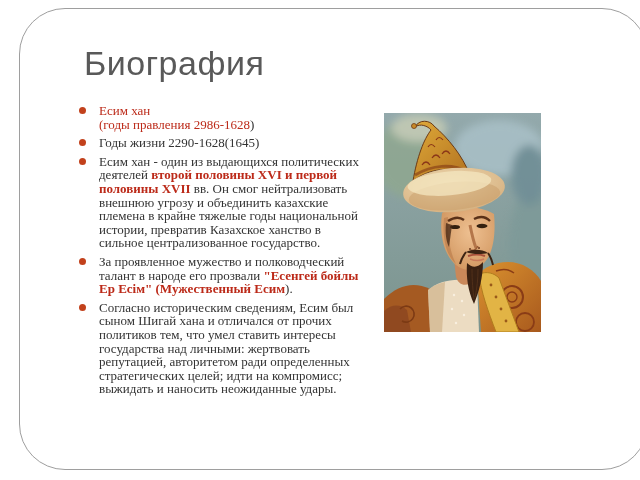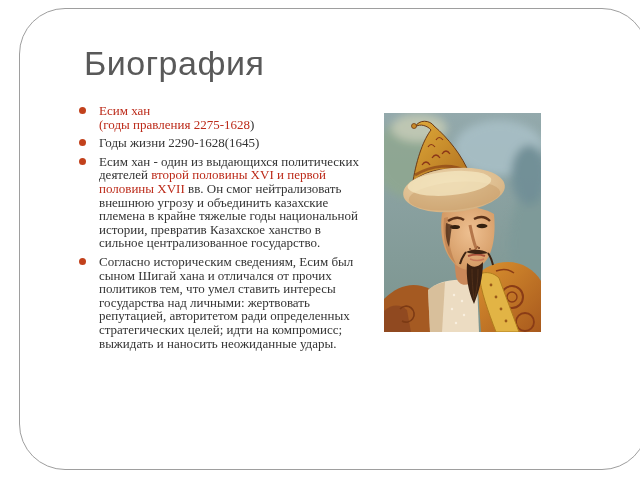--- a/index.html
+++ b/index.html
@@ -19,37 +19,38 @@
   .bullets{
     position:absolute;left:65px;top:104px;width:287px;margin:0;padding:0;list-style:none;
     font-size:13px;line-height:13.6px;color:var(--body_black,#333);
   }
   .bullets li{position:relative;padding-left:21px;margin:0 0 5px 0;}
   .dot{
     position:absolute;left:1px;top:3px;width:7px;height:7px;border-radius:50%;
     background:var(--bullet_orange,#c2411c);
   }
   .s-k{color:var(--body_black,#333);}
-  .s-r{color:var(--accent_red,#bc2a19);}
+  .s-r{color:var(--accent_red,#bc2a19);font-weight:bold;}
   .s-rb{color:var(--accent_red,#bc2a19);font-weight:normal;}
   .portrait{position:absolute;left:371px;top:113px;width:157px;height:219px;margin:0;}
   .portrait svg{display:block;}
 </style>
 </head>
 <body>
 
 <div class="slide">
   <div class="frame"></div>
 
   <h1 class="title">Биография</h1>
 
   <ul class="bullets" id="bullet-list">
-      <li><span class="dot"></span><span><span class="s-rb">Есим хан</span><br><span class="s-rb">(годы правления 2275-1628</span><span class="s-k">)</span></span></li>
+      <li><span class="dot"></span><span><span class="s-rb">Есим хан</span><br><span class="s-rb">(годы правления 2986-1628</span><span class="s-k">)</span></span></li>
       <li><span class="dot"></span><span><span class="s-k">Годы жизни 2290-1628(1645)</span></span></li>
       <li><span class="dot"></span><span><span class="s-k">Есим хан - один из выдающихся политических деятелей </span><span class="s-r">второй половины XVI и первой половины XVII</span><span class="s-k"> вв. Он смог нейтрализовать внешнюю угрозу и объединить казахские племена в крайне тяжелые годы национальной истории, превратив Казахское ханство в сильное централизованное государство.</span></span></li>
+      <li><span class="dot"></span><span><span class="s-k">За проявленное мужество и полководческий талант в народе его прозвали </span><span class="s-r">"Есенгей бойлы Ер Есім" (Мужественный Есим</span><span class="s-k">).</span></span></li>
       <li><span class="dot"></span><span><span class="s-k">Согласно историческим сведениям, Есим был сыном Шигай хана и отличался от прочих политиков тем, что умел ставить интересы государства над личными: жертвовать репутацией, авторитетом ради определенных стратегических целей; идти на компромисс; выжидать и наносить неожиданные удары.</span></span></li>
     </ul>
 
   <figure class="portrait">
     <svg viewBox="0 0 157 219" width="157" height="219">
       <defs>
         <linearGradient id="bgG" x1="0" y1="0" x2="0" y2="1">
           <stop offset="0" stop-color="#93a9ac"></stop>
             <stop offset="1" stop-color="#7b948e"></stop>
         </linearGradient>

